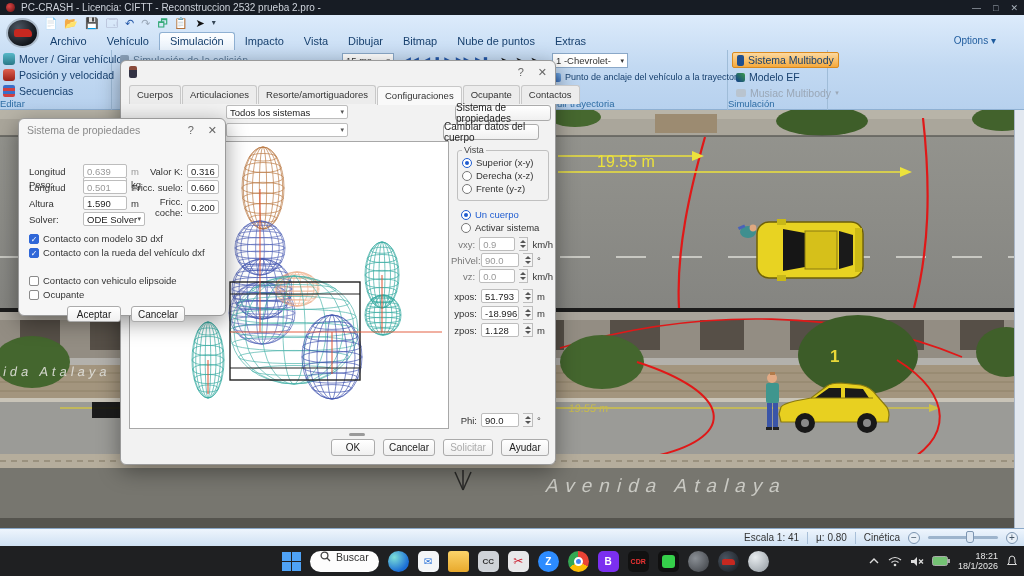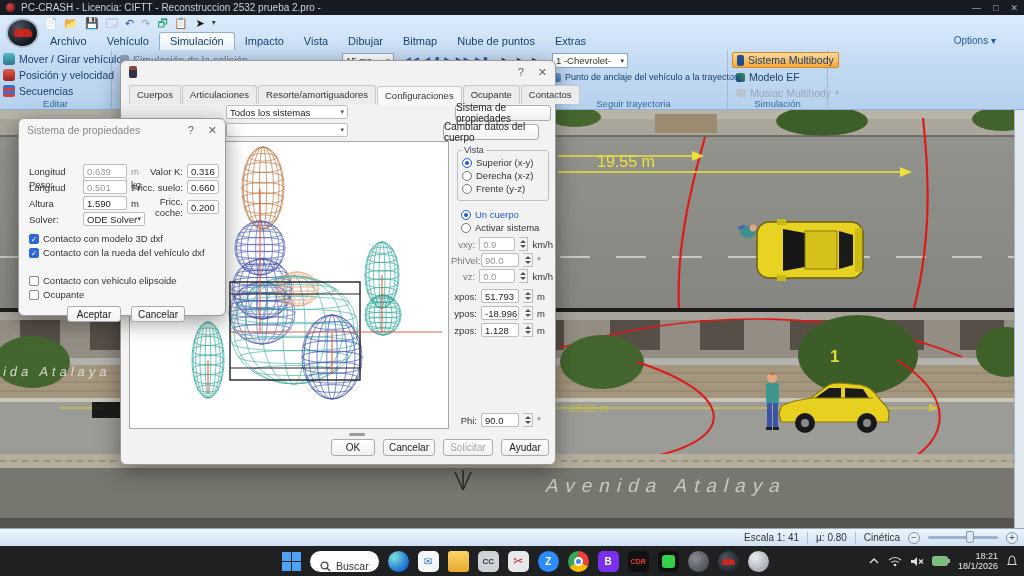--- a/index.html
+++ b/index.html
@@ -22,21 +22,21 @@
   #logo { position:absolute; left:6px; top:3px; width:33px; height:30px; border-radius:50%;
      background:radial-gradient(circle at 35% 30%, #4c5561, #12161c 70%); border:2px solid #aebdcd;
      display:flex; align-items:center; justify-content:center; }
   #logo .car { width:18px; height:8px; background:#c62820; border-radius:3px 5px 2px 2px; }
   #menurow { position:absolute; left:0; top:17px; width:1024px; height:18px; display:flex; align-items:flex-end; padding-left:40px; }
   .mtab { font-size:11px; color:#17406e; padding:2px 10px 3px; white-space:nowrap; }
   .mtab.active { background:linear-gradient(#fdfeff,#eaf3fc); border:1px solid #8fb0d2; border-bottom:none; border-radius:3px 3px 0 0; color:#17406e; }
   #optionsBtn { position:absolute; right:28px; top:20px; font-size:10px; color:#1f5c9e;padding-left:48px; }
   #ribbonbody { position:absolute; left:0; top:35px; width:1024px; height:60px; }
   .rgroup { position:absolute; top:0; height:60px; border-right:1px solid #9fbcd8; }
-  .rgl { position:absolute; bottom:1px; left:0; right:0; text-align:center; font-size:9.5px; color:#2e6da4; }
+  .rgl { position:absolute; bottom:1px; left:0; right:0; text-align:left; font-size:9.5px; color:#2e6da4; }
   .ritem { display:flex; align-items:center; gap:4px; font-size:10.5px; color:#17406e; white-space:nowrap; }
   .ic { display:inline-block; width:12px; height:12px; border-radius:2px; flex:0 0 auto; }
   .sel16 { background:#fff; border:1px solid #8aa8c8; font-size:9.5px; color:#333;
      display:flex; align-items:center; justify-content:space-between; padding:0 3px; }
   .orangeItem { background:linear-gradient(#fcd9a0,#f5a93c); border:1px solid #d98a1f; border-radius:2px; }
   .playglyphs { color:#2458a8; font-size:9px; letter-spacing:1px; white-space:nowrap; }
   .cursorglyphs { color:#111; font-size:10px; letter-spacing:2px; white-space:nowrap; }
   .calcIcon { width:22px; height:20px; background:linear-gradient(#3a3a3a,#141414); border-radius:3px; position:relative; }
   .calcIcon:before { content:""; position:absolute; left:3px; top:3px; right:3px; height:5px; background:#9fd468; border-radius:1px; }
   .twoline { font-size:9.5px; color:#17406e; text-align:center; line-height:10px; }
@@ -84,21 +84,21 @@
   #ztrack { width:70px; height:3px; background:#9db4cc; border-radius:2px; position:relative; }
   #zthumb { position:absolute; left:38px; top:-5px; width:8px; height:12px; background:#dfe9f4; border:1px solid #7d96b2; border-radius:2px 2px 3px 3px; }
 
   
   #taskbar { left:0; top:546px; width:1024px; height:30px; background:#1f2022; display:flex; align-items:center; }
   #tbcenter { position:absolute; left:282px; display:flex; align-items:center; gap:9px; }
   .tic { width:21px; height:21px; border-radius:5px; display:flex; align-items:center; justify-content:center;
      font-size:10px; font-weight:bold; color:#fff; }
   #startIcon { display:grid; grid-template-columns:9px 9px; grid-template-rows:9px 9px; gap:1px; }
   #startIcon i { background:#4fa3f7; }
-  #searchPill { height:21px; background:#fdfdfd; border-radius:11px; display:flex; align-items:flex-end;
+  #searchPill { height:21px; background:#fdfdfd; border-radius:11px; display:flex; align-items:flex-start;
      padding:0 10px; gap:5px; font-size:10.5px; color:#333; }
   #tray { position:absolute; right:6px; display:flex; align-items:center; gap:8px; color:#ddd; }
   #clock { text-align:right; font-size:9px; color:#e8e8e8; line-height:10px; }
 </style>
 </head>
 <body>
 
 <div id="stage">
 
   <div id="titlebar" class="abs">

